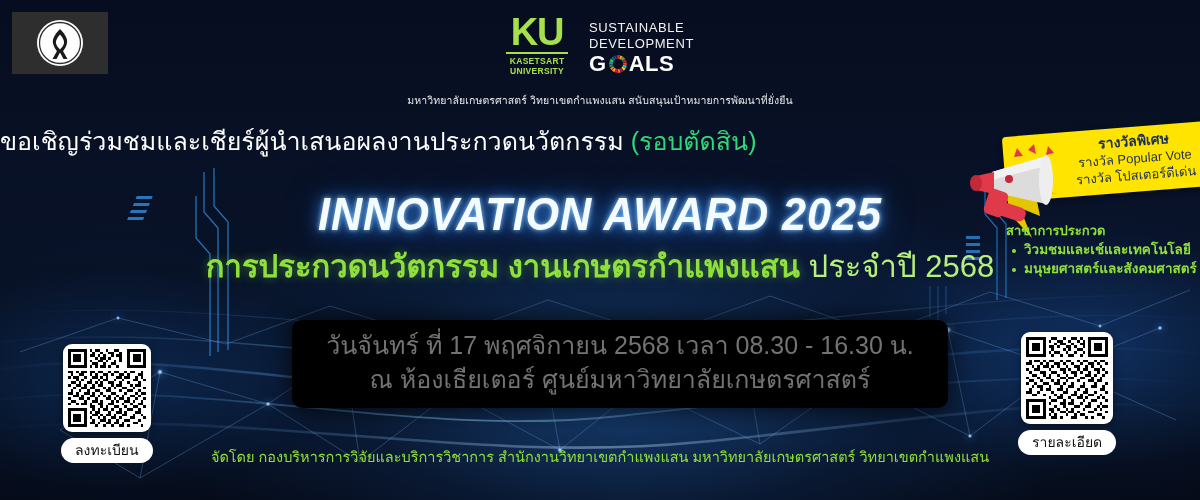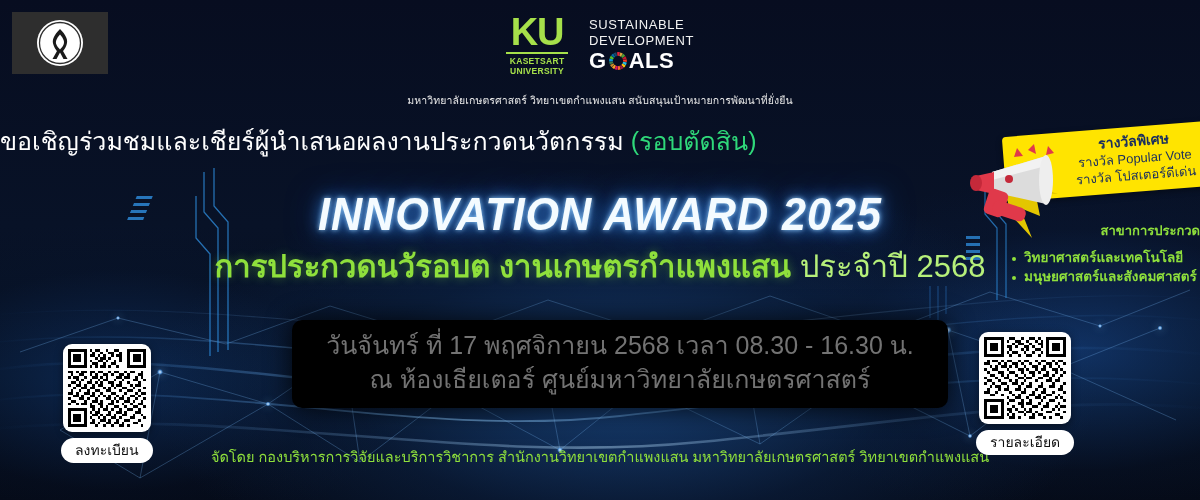--- a/index.html
+++ b/index.html
@@ -33,21 +33,21 @@
     width: 96px; height: 62px;
     background: #2e2e2e;
     display: flex; align-items: center; justify-content: center;
   }
 
   
   .logo-block {
     position: absolute; left: 0; right: 0; top: 14px;
     display: flex; flex-direction: column; align-items: center;
   }
-  .logo-row { display: flex; align-items: center; }
+  .logo-row { display: flex; align-items: flex-end; }
   .ku-side { display: flex; flex-direction: column; align-items: center; padding-right: 9px; }
   .ku-mark {
     font-family: "Liberation Sans", sans-serif;
     font-weight: 700; font-size: 38px; line-height: 36px;
     letter-spacing: -1px; color: #a6e04a;
   }
   .ku-rule { width: 62px; height: 2px; background: #a6e04a; margin: 2px 0 2px; }
   .ku-sub {
     font-size: 8.5px; font-weight: 700; color: #a6e04a;
     letter-spacing: 0.3px; line-height: 10px; text-align: center;
@@ -107,21 +107,21 @@
   
   .footer {
     position: absolute; left: 0; right: 0; top: 447px;
     text-align: center; color: #8fe03c;
     font-size: 14.5px; line-height: 20px; white-space: nowrap;
   }
 
   
   .qr-block { position: absolute; display: flex; flex-direction: column; align-items: center; }
   .qr-left  { left: 61px; top: 344px; }
-  .qr-right { left: 976px; top: 332px; justify-content: space-between; }
+  .qr-right { left: 1018px; top: 332px; justify-content: space-between; }
   .qr-card {
     background: #ffffff; border-radius: 9px; padding: 5px;
     box-shadow: 0 2px 8px rgba(0,0,0,0.45);
   }
   .qr-card svg { display: block; }
   .qr-label {
     margin-top: 6px; background: #ffffff; color: #111;
     border-radius: 14px; padding: 3px 14px;
     font-size: 14px; line-height: 19px; white-space: nowrap;
   }
@@ -137,21 +137,21 @@
     text-align: center;
   }
   .promo-t1 { font-size: 14px; font-weight: 700; color: #1b2f5e; line-height: 18px; }
   .promo-t2 { font-size: 13px; color: #1b2f5e; line-height: 17px; }
   .promo-t3 { font-size: 13px; color: #1b2f5e; line-height: 17px; }
   .promo-mega { position: absolute; left: 0px; top: 16px; width: 116px; height: 100px; }
 
   .cats { position: absolute; left: 1006px; top: 222px; width: 194px; }
   .cats-title {
     font-size: 13px; font-weight: 700; color: #8fe03c;
-    text-align: right; line-height: 17px; margin-bottom: 11px;
+    text-align: left; line-height: 17px; margin-bottom: 3px;
   }
   .cat-row { display: flex; align-items: flex-start; margin-top: 3px; }
   .cat-dot {
     width: 4px; height: 4px; border-radius: 50%;
     background: #8fe03c; margin: 7px 8px 0 6px; flex: none;
   }
   .cat-text { font-size: 13.5px; font-weight: 700; color: #8fe03c; line-height: 16px; }
 </style>
 </head>
 <body>
@@ -289,21 +289,21 @@
     <div class="logo-caption">มหาวิทยาลัยเกษตรศาสตร์ วิทยาเขตกำแพงแสน สนับสนุนเป้าหมายการพัฒนาที่ยั่งยืน</div>
   </div>
 
   <div class="headline">
     <span>ขอเชิญร่วมชมและเชียร์ผู้นำเสนอผลงานประกวดนวัตกรรม </span><span class="hl-green">(รอบตัดสิน)</span>
   </div>
 
   <div class="award-title">INNOVATION AWARD 2025</div>
 
   <div class="subtitle">
-    <span class="st-bold">การประกวดนวัรอบต  งานเกษตรกำแพงแสน </span><span class="st-light">ประจำปี 2568</span>
+    <span class="st-bold">การประกวดนวัตกรรม  งานเกษตรกำแพงแสน </span><span class="st-light">ประจำปี 2568</span>
   </div>
 
   <div class="date-panel">
     <div class="date-line-1">วันจันทร์ ที่ 17 พฤศจิกายน 2568 เวลา 08.30 - 16.30 น.</div>
     <div class="date-line-2">ณ  ห้องเธียเตอร์ ศูนย์มหาวิทยาลัยเกษตรศาสตร์</div>
   </div>
 
   <div class="footer">จัดโดย กองบริหารการวิจัยและบริการวิชาการ สำนักงานวิทยาเขตกำแพงแสน มหาวิทยาลัยเกษตรศาสตร์ วิทยาเขตกำแพงแสน</div>
 
   <div class="qr-block qr-left">
@@ -778,21 +778,21 @@
         <path d="M72 2 L74 12 L66 8 Z"></path>
         <path d="M86 4 L84 13 L92 11 Z"></path>
       </g>
     </svg>
   </div>
 
   <div class="cats">
     <div class="cats-title">สาขาการประกวด</div>
     <div class="cat-row">
       <span class="cat-dot"></span>
-      <span class="cat-text">วิทยาศาสตร์และเทคโนโลยี</span>
+      <span class="cat-text">วิวมชมและเช์และเทคโนโลยี</span>
     </div>
     <div class="cat-row">
       <span class="cat-dot"></span>
       <span class="cat-text">มนุษยศาสตร์และสังคมศาสตร์</span>
     </div>
   </div>
 
 </div>
 
 </body></html>

